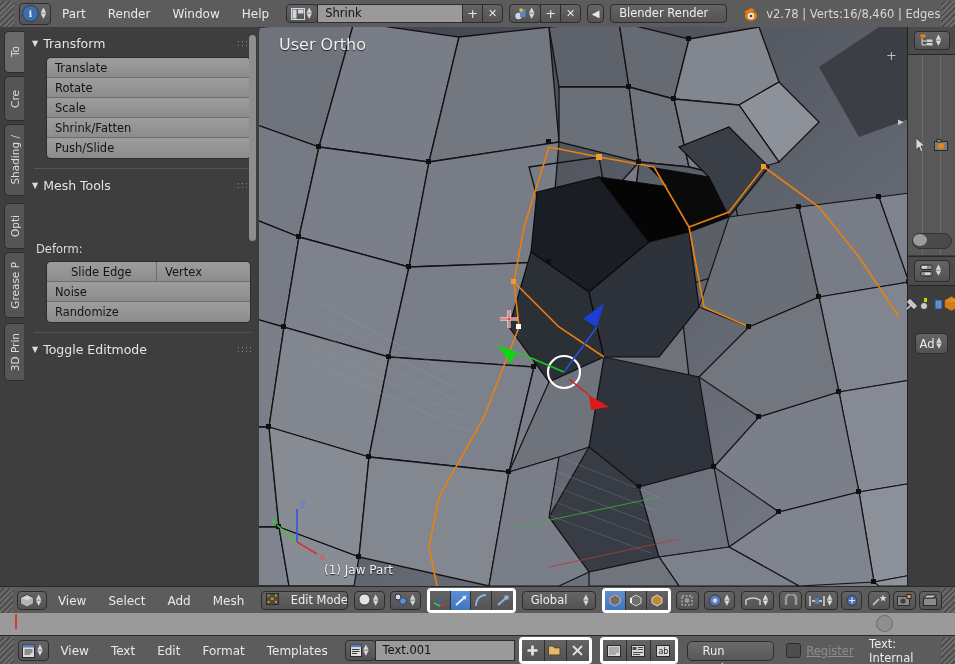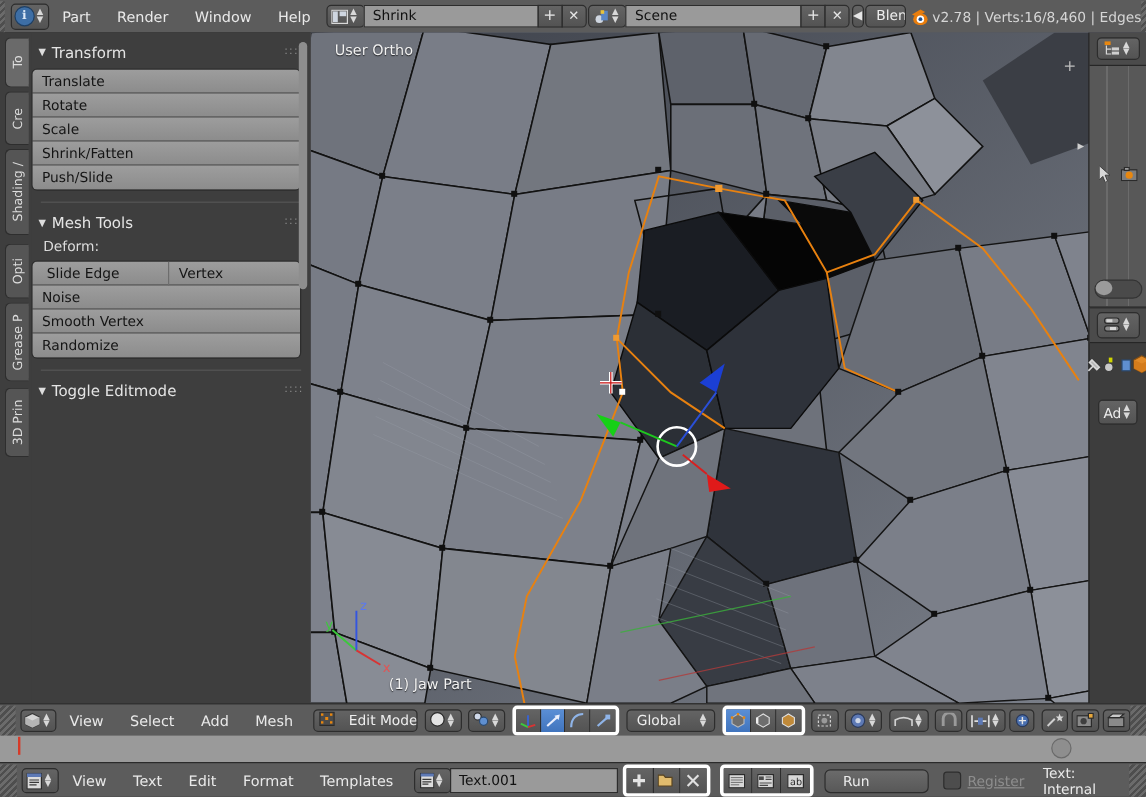--- a/index.html
+++ b/index.html
@@ -47,38 +47,38 @@
     width:20px;background:#555;border:1px solid #2e2e2e;border-right:none;border-radius:5px 0 0 5px;
     color:#ddd;font-size:10.5px;display:flex;align-items:center;justify-content:center;
     margin-bottom:3px;box-sizing:border-box;
   }
   .vtab span{writing-mode:vertical-rl;transform:rotate(180deg);white-space:nowrap;padding:5px 0;}
   .vtab.active{background:#6a6a6a;}
   #toolshelf{position:absolute;left:26px;top:0;width:233px;height:559px;background:#3e3e3e;overflow:hidden;}
   .panel-head{display:flex;align-items:center;height:20px;padding:0 6px;color:#e4e4e4;font-size:12.5px;margin-top:6px;}
   .panel-head .tri{font-size:8px;margin-right:5px;color:#ddd;}
   .grip{margin-left:auto;color:#8d8d8d;font-size:9px;letter-spacing:1px;line-height:5px;}
-  .btn-stack{margin:4px 8px 0 0;border:1px solid #2d2d2d;border-radius:5px;overflow:hidden;}
+  .btn-stack{margin:4px 8px 0 20px;border:1px solid #2d2d2d;border-radius:5px;overflow:hidden;}
   .bbtn{
     background:linear-gradient(#9d9d9d,#8c8c8c);
     color:#141414;font-size:11.5px;height:20px;line-height:20px;padding-left:8px;
     border-bottom:1px solid #6d6d6d;box-sizing:border-box;
   }
   .bbtn:last-child{border-bottom:none;}
-  .bbtn.row{display:flex;padding-left:4px;}
+  .bbtn.row{display:flex;padding-left:16px;}
   .bbtn.row>div{flex:1;padding-left:8px;height:20px;line-height:20px;}
   .bbtn.row>div:first-child{border-right:1px solid #6d6d6d;}
-  .sublabel{color:#dcdcdc;font-size:11.5px;padding:3px 0 1px 10px;}
+  .sublabel{color:#dcdcdc;font-size:11.5px;padding:3px 0 1px 10px;margin-top:44px;}
   .divider{height:1px;background:#555;margin:9px 8px 0 8px;}
   .ts-scroll{position:absolute;right:3px;top:8px;width:7px;height:206px;border-radius:4px;background:#8e8e8e;}
 
   
   #view3d{position:absolute;left:259px;top:27px;width:696px;height:559px;overflow:hidden;background:#6a6f7a;}
   #vpcanvas{position:absolute;inset:0;}
-  .vptext{position:absolute;color:#f2f2f2;font-size:12px;text-shadow:0 1px 1px rgba(0,0,0,.75);}
+  .vptext{position:absolute;color:#f2f2f2;font-size:16px;text-shadow:0 1px 1px rgba(0,0,0,.75);}
   #objname{left:65px;top:536px;font-size:12px;}
 
   
   #rightstrip{position:absolute;right:0;top:0;width:47px;height:559px;background:#3d3d3d;border-left:1px solid #222;}
   #rs-hdr{height:27px;background:#4b4b4b;border-bottom:1px solid #262626;display:flex;align-items:center;justify-content:center;}
   #rs-body{position:absolute;top:28px;left:0;width:47px;height:200px;background:#585858;}
   .rs-grid{position:absolute;inset:0;background:
      linear-gradient(90deg,transparent 0 14px,#6b6b6b 14px 15px,transparent 15px 32px,#6b6b6b 32px 33px,transparent 33px);}
   .rs-pill{position:absolute;left:4px;bottom:6px;width:38px;height:14px;border-radius:8px;background:#4a4a4a;border:1px solid #333;}
   .rs-pill::before{content:"";position:absolute;left:0;top:0;width:14px;height:12px;border-radius:50%;background:#9b9b9b;}
@@ -150,21 +150,20 @@
         <svg width="13" height="12" viewBox="0 0 13 12">
           <circle cx="4.5" cy="8" r="3.2" fill="#cfd6e0"></circle>
           <rect x="6" y="1" width="5.5" height="8" fill="#5a86c4"></rect>
           <rect x="5.5" y="0.5" width="3" height="3" fill="#e8c33a"></rect>
         </svg>
         <div class="spin">
             <i>▲</i>
             <i>▼</i>
           </div>
       </div>
-      <div class="field" style="width:147px;margin-left:-1px;border-radius:0;">Scene</div>
       <div class="ico-btn" style="width:21px;margin-left:-1px;border-radius:0;font-size:13px;">+</div>
       <div class="ico-btn" style="width:21px;margin-left:-1px;border-radius:0 4px 4px 0;font-size:11px;">✕</div>
     </div>
 
     <div class="sep"></div>
     <div class="ico-btn" style="width:17px;font-size:10px;">◀</div>
     <div class="sep"></div>
     <div class="combo" style="width:117px;">
       <div class="lbl">Blender Render</div>
 
@@ -230,21 +229,20 @@
         <span>Mesh Tools</span>
         <span class="grip">::::</span>
       </div>
       <div class="sublabel">Deform:</div>
       <div class="btn-stack">
         <div class="bbtn row">
           <div>Slide Edge</div>
           <div>Vertex</div>
         </div>
         <div class="bbtn">Noise</div>
-        <div class="bbtn">Smooth Vertex</div>
         <div class="bbtn">Randomize</div>
       </div>
       <div class="divider"></div>
 
       <div class="panel-head">
         <span class="tri">▼</span>
         <span>Toggle Editmode</span>
         <span class="grip">::::</span>
       </div>
     </div>

